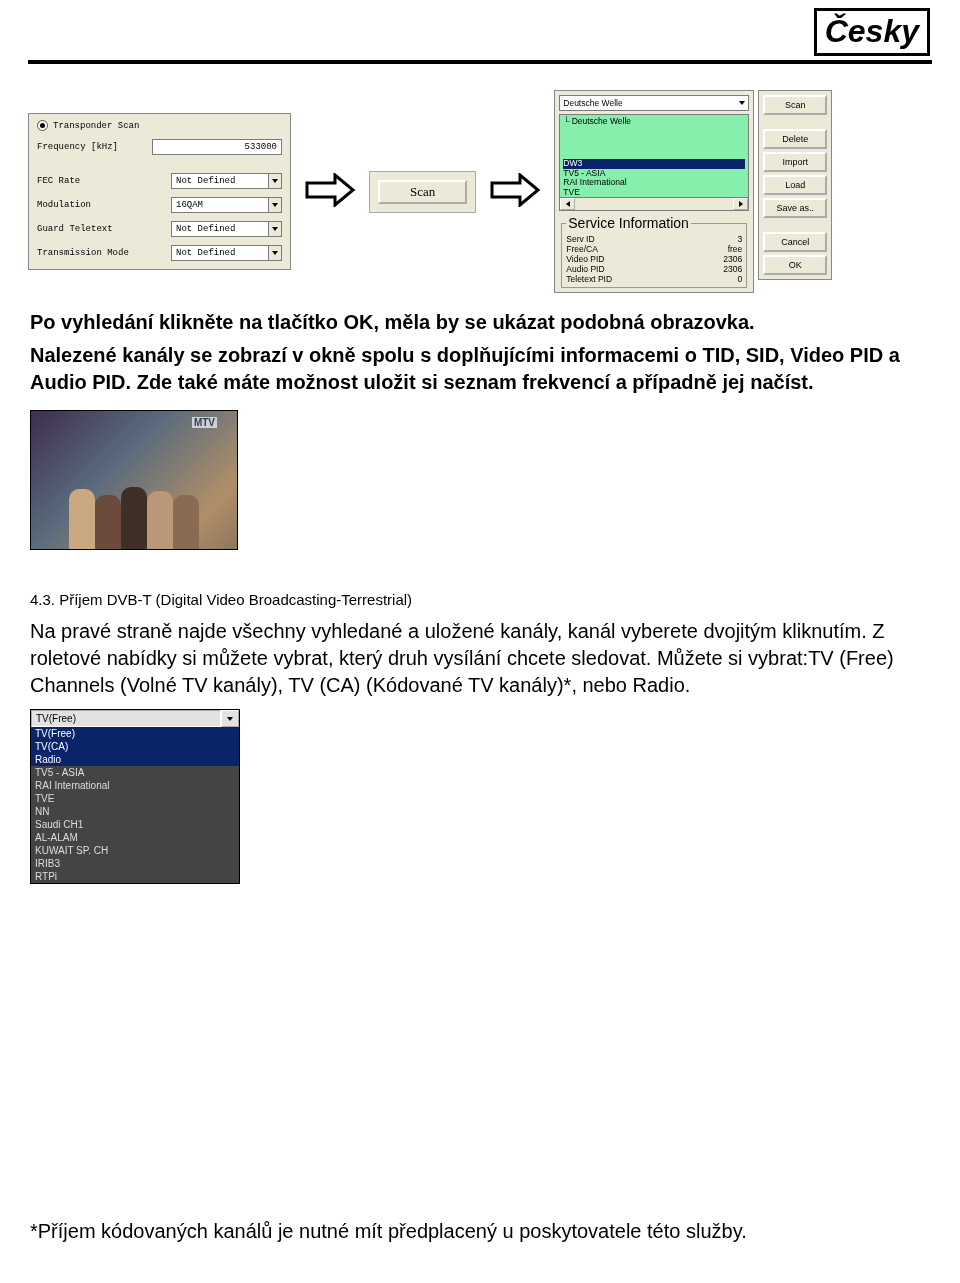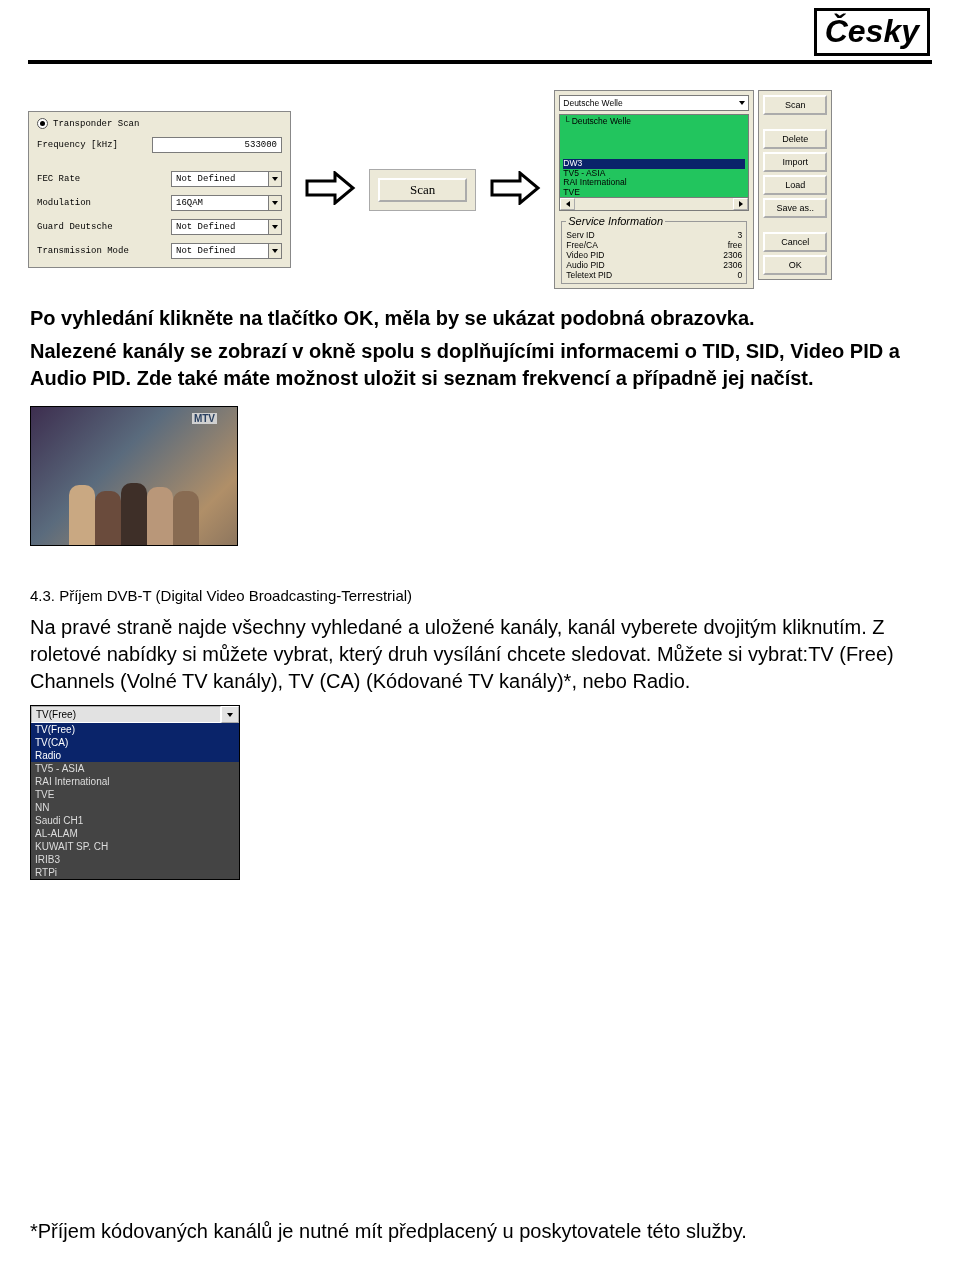--- a/index.html
+++ b/index.html
@@ -23,28 +23,28 @@
   .tri{width:0;height:0;border-left:3px solid transparent;border-right:3px solid transparent;border-top:4px solid #000;}
   
   .big-arrow svg{width:54px;height:34px;}
   
   .scan-wrap{background:#ece9d8;padding:8px;border:1px solid #aaa;}
   .scan-btn{background:#ece9d8;border:2px outset #fff;padding:2px 30px;font-family:Tahoma;font-size:13px;}
   
   .right-group{display:flex;gap:4px;align-items:flex-start;}
   .tree-panel{width:190px;background:#ece9d8;border:1px solid #888;padding:4px;font-size:8.5px;}
   .tree-combo{background:#fff;border:1px solid #7b7b7b;height:14px;display:flex;align-items:center;justify-content:space-between;padding:0 3px;margin-bottom:3px;}
-  .tree-list{background:#22c55e;border:1px solid #7b7b7b;height:78px;padding:2px 3px;overflow:hidden;line-height:1.15;}
+  .tree-list{background:#86efac;border:1px solid #7b7b7b;height:78px;padding:2px 3px;overflow:hidden;line-height:1.15;}
   .tree-list .item{white-space:nowrap;}
   .tree-list .sel{background:#0a246a;color:#fff;margin-top:32px;}
   .tree-scroll{height:12px;background:#ece9d8;border:1px solid #7b7b7b;border-top:none;display:flex;}
   .tree-scroll .end{width:13px;border:1px outset #fff;display:flex;align-items:center;justify-content:center;}
   .tree-scroll .track{flex:1;}
   .svc-info{border:1px solid #999;margin-top:4px;padding:3px 4px;font-size:8.5px;}
-  .svc-info legend{font-size:11px;padding:0 2px;font-style:italic;}
+  .svc-info legend{font-size:14px;padding:0 2px;}
   .svc-row{display:flex;justify-content:space-between;}
   .btn-col{display:flex;flex-direction:column;gap:3px;width:64px;background:#ece9d8;padding:4px;border:1px solid #888;}
   .btn-col .b{background:#ece9d8;border:2px outset #fff;font-size:9px;height:16px;display:flex;align-items:center;justify-content:center;}
   
   .body-text{padding:16px 30px 0 30px;font-size:20px;line-height:1.35;}
   .body-text p{margin:0 0 6px 0;}
   .body-text b{font-weight:bold;}
   .h43{font-size:15px;font-weight:normal;margin:20px 0 8px 0;}
   
   .video-thumb{margin:14px 0 4px 30px;width:206px;height:138px;background:linear-gradient(135deg,#3d2e4f 0%,#5a6b7d 40%,#b08f68 80%,#8e765e 100%);position:relative;border:1px solid #000;}
@@ -91,21 +91,21 @@
     <div class="prm-row">
       <span class="prm-label">Modulation</span>
       <span class="combo">
         <span class="in-field">16QAM</span>
         <span class="arrow">
             <span class="tri"></span>
           </span>
       </span>
     </div>
     <div class="prm-row">
-      <span class="prm-label">Guard Deutsche</span>
+      <span class="prm-label">Guard Teletext</span>
       <span class="combo">
         <span class="in-field">Not Defined</span>
         <span class="arrow">
             <span class="tri"></span>
           </span>
       </span>
     </div>
     <div class="prm-row">
       <span class="prm-label">Transmission Mode</span>
       <span class="combo">

